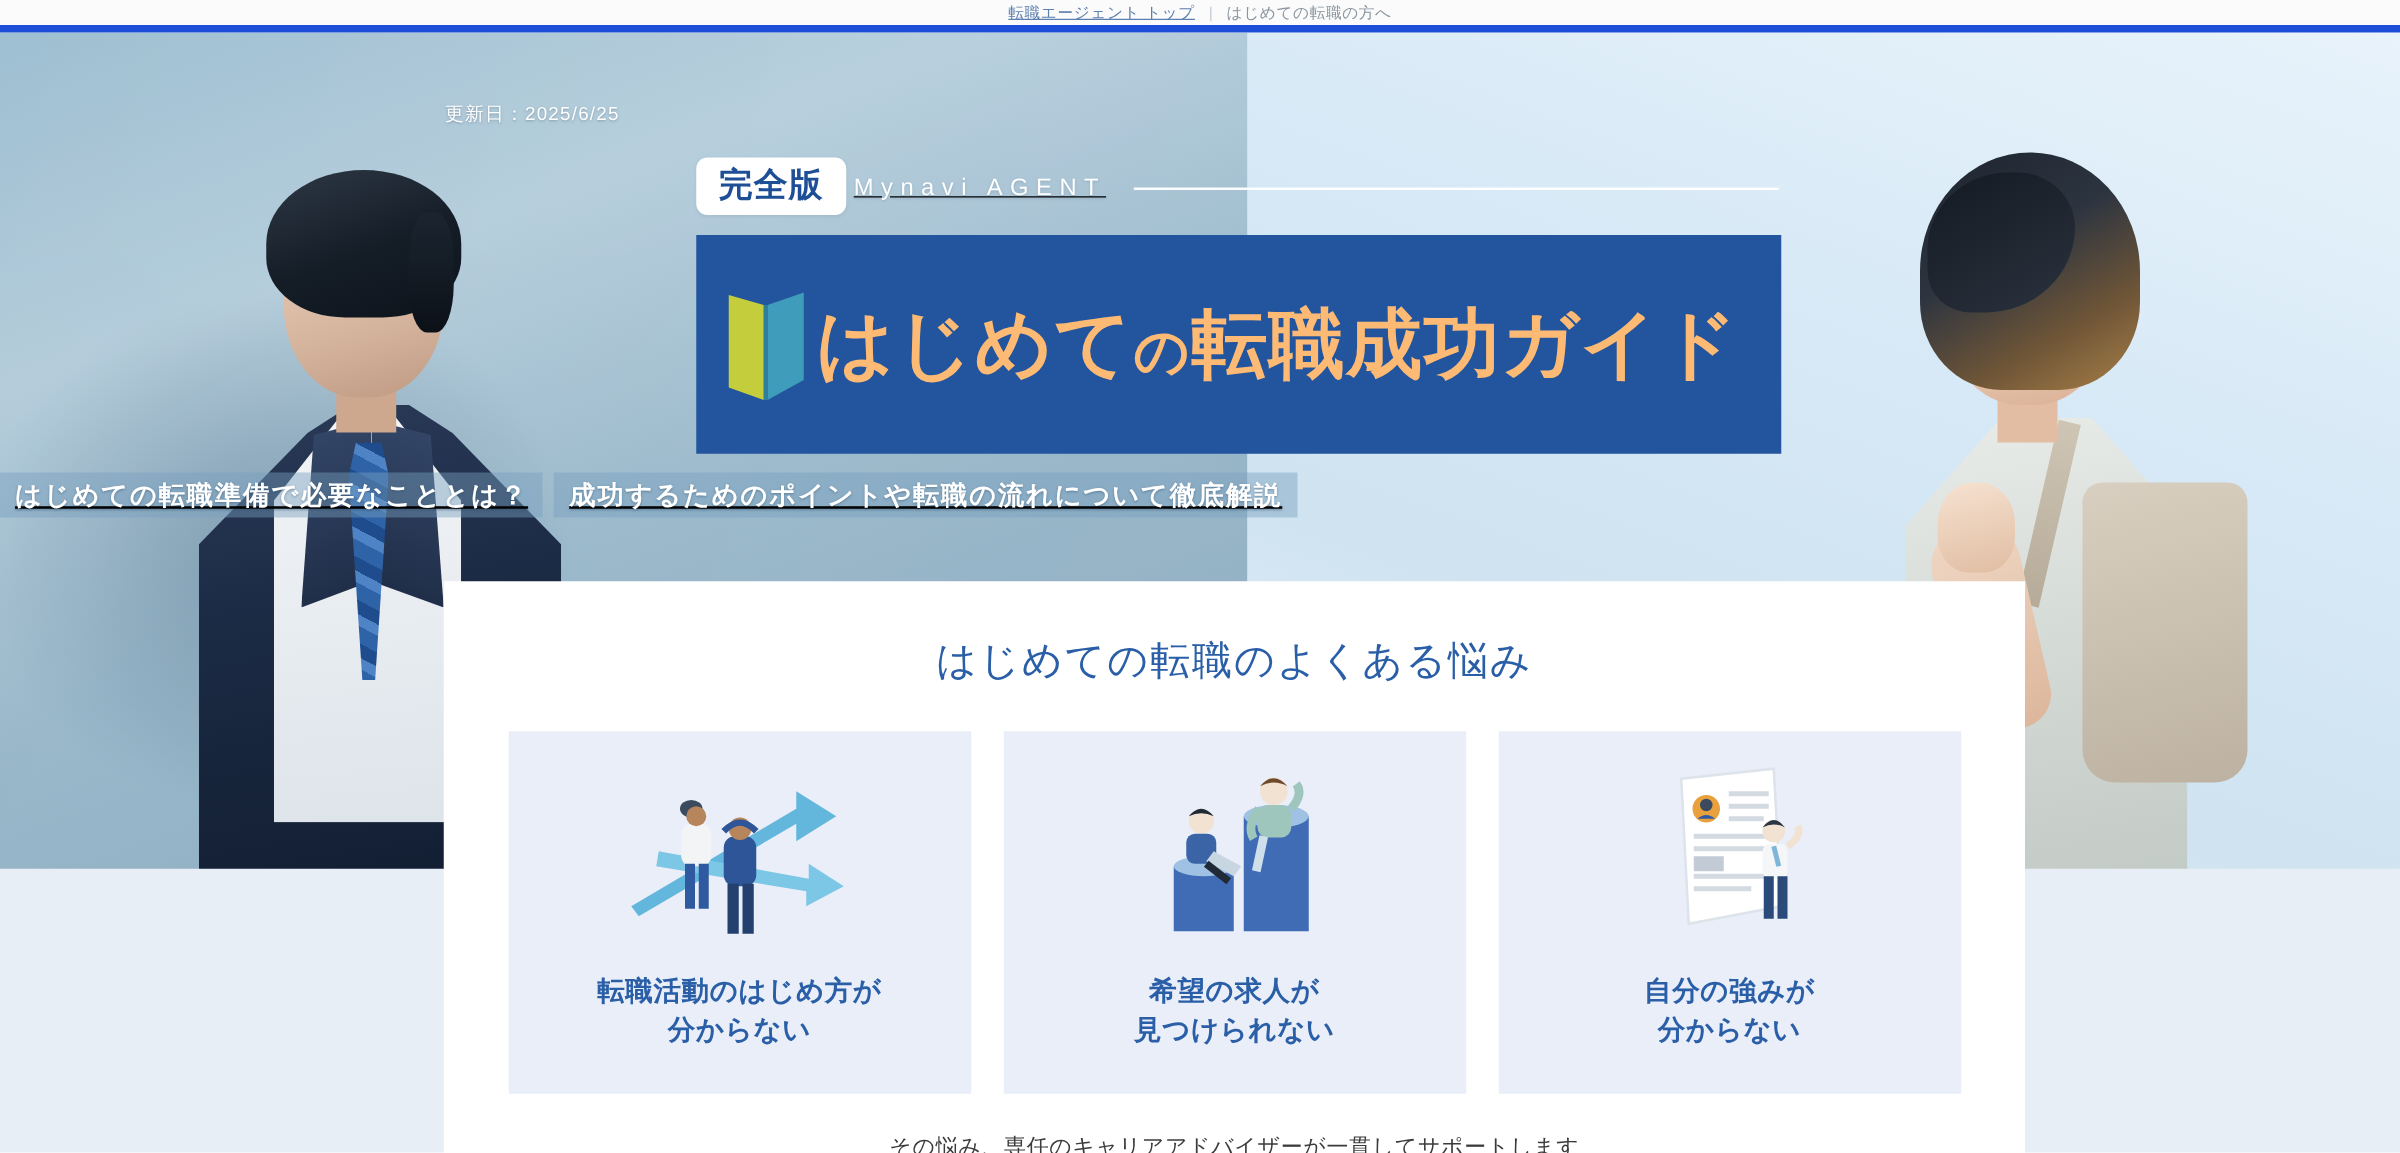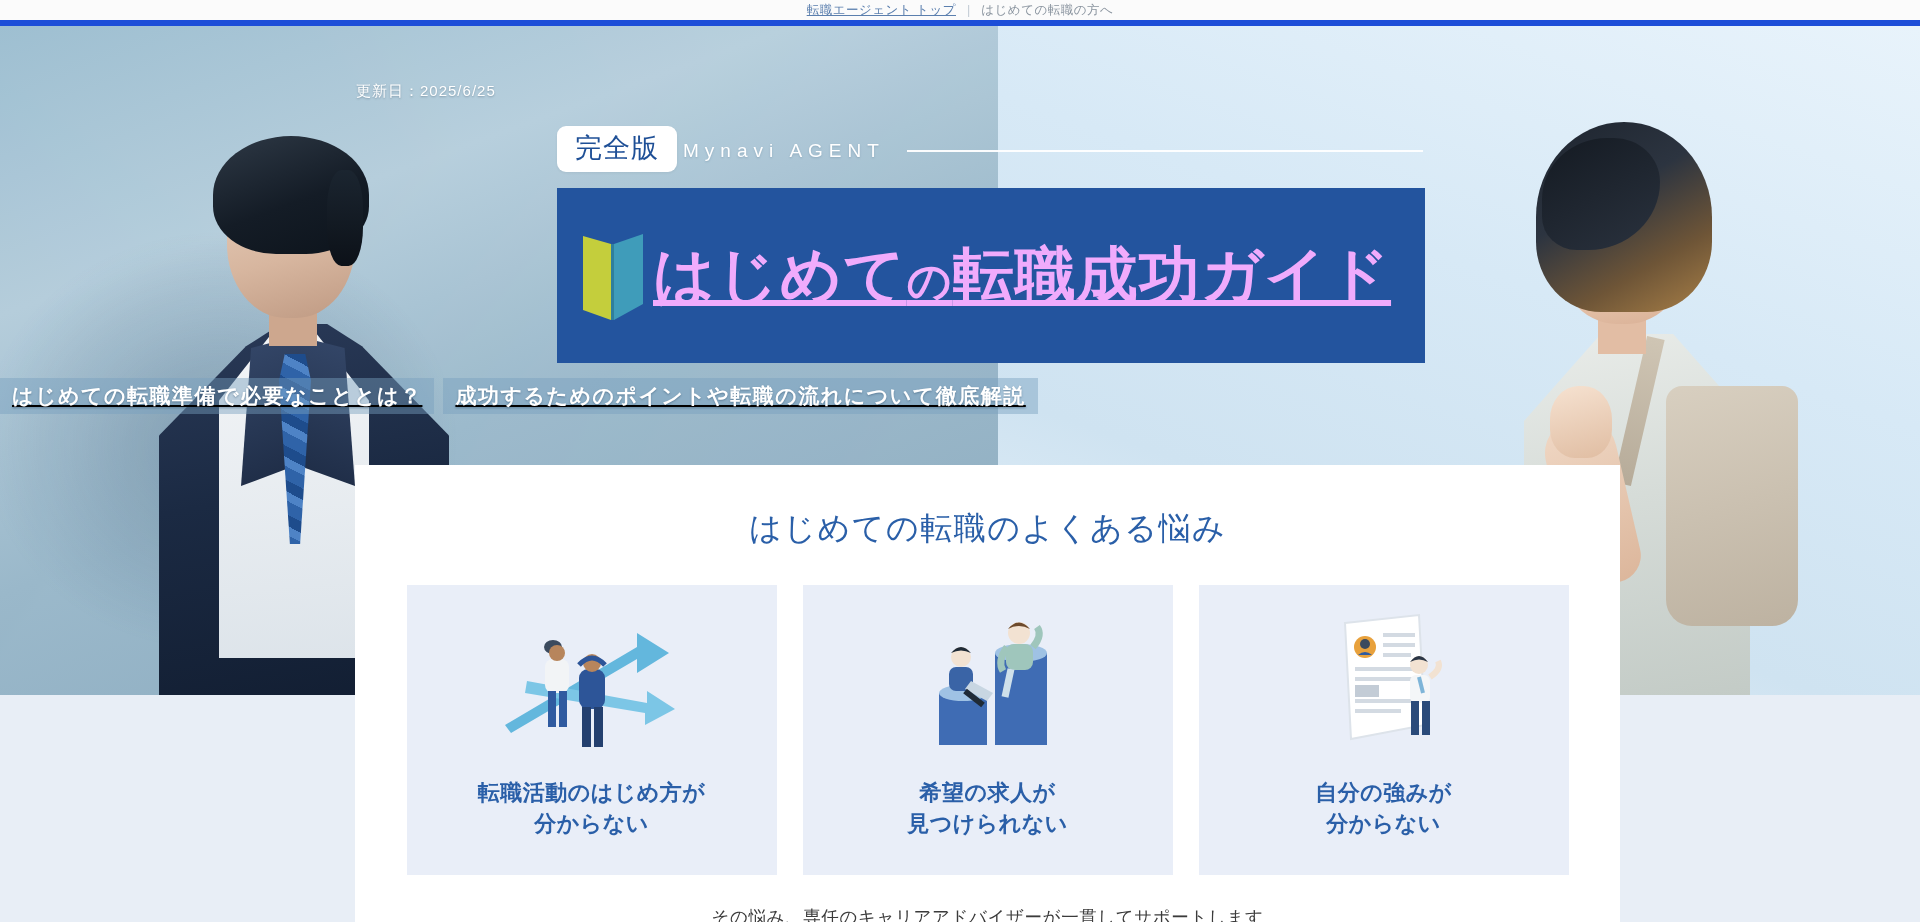--- a/index.html
+++ b/index.html
@@ -149,44 +149,44 @@
     letter-spacing:1px; text-shadow:0 1px 2px rgba(40,60,80,.35);
     z-index:6;
   }
 
   
   .title-block{ position:absolute; left:557px; top:104px; width:880px; z-index:7; }
   .title-top{ position:relative; height:56px; }
   .badge-kanzen{
     position:absolute; left:0; top:-4px;
     background:#ffffff; color:#1e4f96;
-    font-size:27px; font-weight:400; letter-spacing:1px;
+    font-size:27px; font-weight:700; letter-spacing:1px;
     padding:9px 18px 10px; border-radius:9px;
     line-height:1; z-index:9;
     box-shadow:0 1px 3px rgba(0,0,0,.06);
   }
   .brand-line{
     position:absolute; left:126px; top:10px;
-    display:flex; align-items:center; gap:22px; width:740px;
+    display:flex; align-items:center; gap:22px; width:740px;text-decoration:underline;
   }
   .brand-name{
     font-size:19px; letter-spacing:6px; color:#ffffff; font-weight:500;
     white-space:nowrap; text-shadow:0 1px 2px rgba(60,90,120,.25);
   }
   .brand-rule{ flex:1; height:2px; background:#ffffff; opacity:.95; }
 
   .title-banner{
     position:relative; margin-top:2px;
     background:#23549e; height:175px; width:868px;
     display:flex; align-items:center; padding-left:24px;
   }
   .book-icon{ width:66px; height:92px; margin-right:6px; flex:none; }
   .main-title{
-    color:#f0abfc; font-weight:700; font-size:61px; letter-spacing:1px;
-    line-height:1; white-space:nowrap;text-decoration:underline;
+    color:#fdba74; font-weight:700; font-size:61px; letter-spacing:1px;
+    line-height:1; white-space:nowrap;
   }
   .main-title .sm{ font-size:44px; }
 
   
   .sub-lines{
     position:absolute; left:0; right:0; top:352px;
     display:flex; flex-direction:row; align-items:center; gap:9px;
     z-index:8;
     text-decoration:underline;
   }

